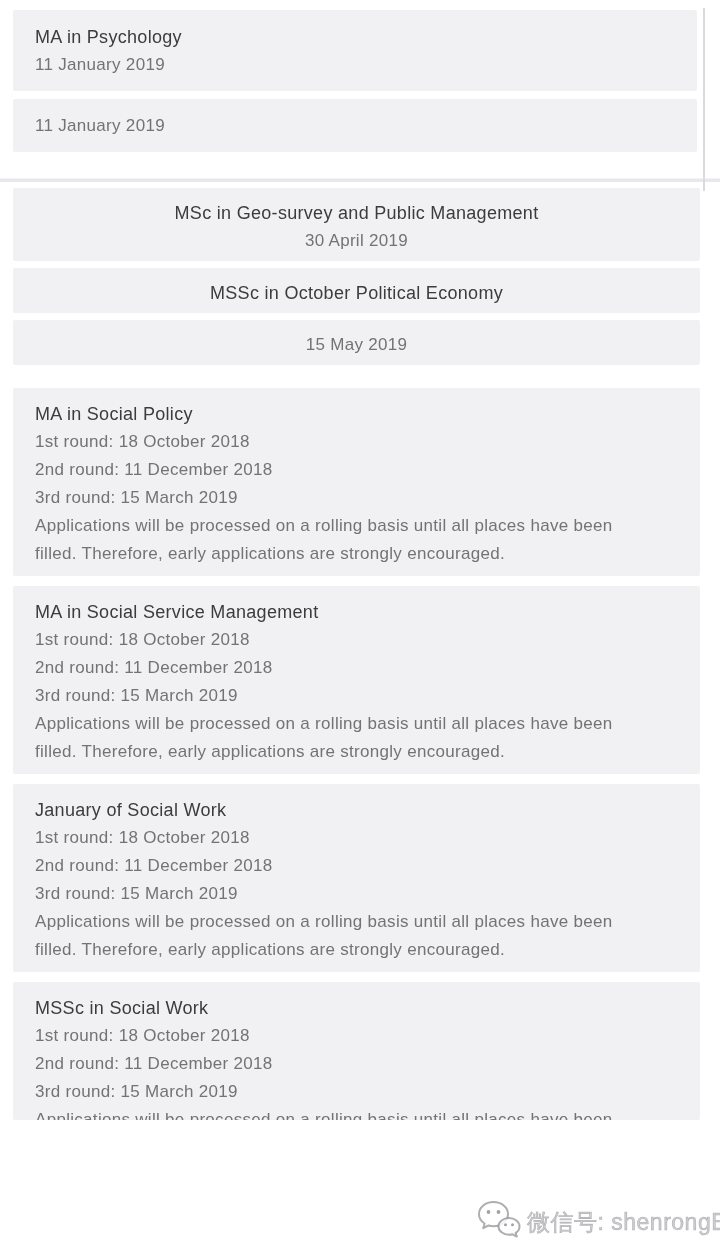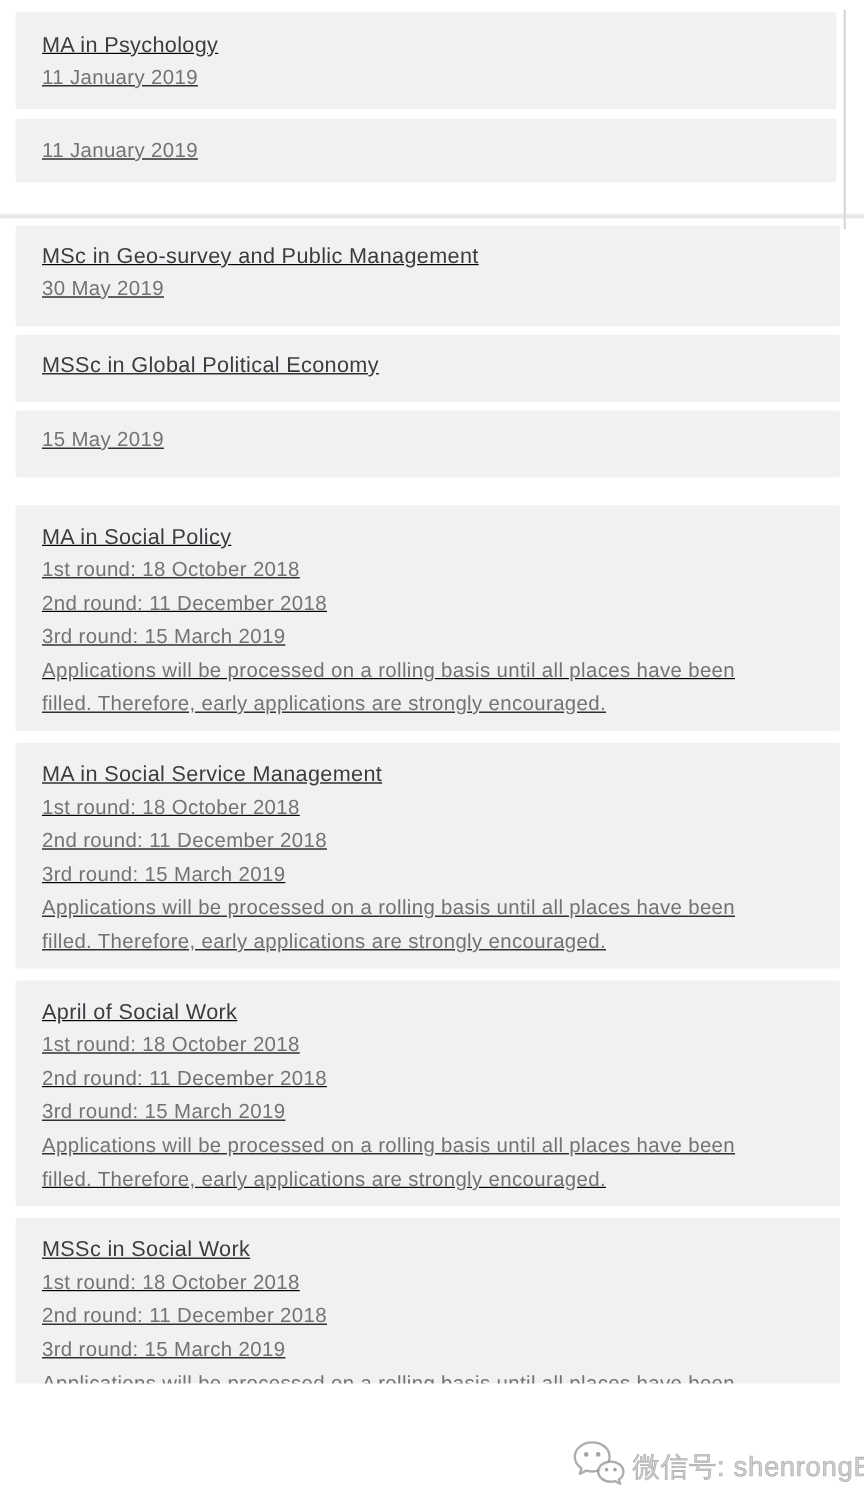--- a/index.html
+++ b/index.html
@@ -18,38 +18,37 @@
     overflow: hidden;
   }
   .top-spacer { height: 10px; }
 
   .card {
     background: #f1f1f4;
     border-radius: 2px;
     margin: 0 20px 8px 13px;
     padding: 13px 22px 12px 22px;
     letter-spacing: 0.3px;
-    text-decoration: underline;
   }
   .sec1 .card { margin-right: 23px; }
 
   .card-title {
     font-size: 18px;
     line-height: 28px;
     color: #3c3c3e;
     font-weight: 500;
   }
   .card-line {
     font-size: 17px;
     line-height: 28px;
     color: #737373;
   }
   .note { max-width: 620px; }
 
-  .sec2 .card { padding: 11px 22px 17px 22px; margin-bottom: 7px; }
+  .sec2 .card { padding: 11px 22px 6px 22px; margin-bottom: 7px; text-align: center; }
   .sec3 .card { padding: 12px 22px 8px 22px; margin-bottom: 10px; }
   .sec3 { margin-top: 23px; }
 
   .card-clipped {
     height: 138px;
     overflow: hidden;
     box-sizing: border-box;
     margin-bottom: 0;
   }
 
@@ -104,24 +103,24 @@
     </div>
   </div>
 
   <div class="scroll-track"></div>
 
   <div class="section-divider"></div>
 
   <div class="sec2">
     <div class="card">
       <div class="card-title">MSc in Geo-survey and Public Management</div>
-      <div class="card-line">30 May 2019</div>
+      <div class="card-line">30 April 2019</div>
     </div>
     <div class="card">
-      <div class="card-title">MSSc in Global Political Economy</div>
+      <div class="card-title">MSSc in October Political Economy</div>
     </div>
     <div class="card">
       <div class="card-line">15 May 2019</div>
     </div>
   </div>
 
   <div class="sec3">
     <div class="card">
       <div class="card-title">MA in Social Policy</div>
       <div class="card-line">1st round: 18 October 2018</div>
@@ -130,21 +129,21 @@
       <div class="card-line note">Applications will be processed on a rolling basis until all places have been filled. Therefore, early applications are strongly encouraged.</div>
     </div>
     <div class="card">
       <div class="card-title">MA in Social Service Management</div>
       <div class="card-line">1st round: 18 October 2018</div>
       <div class="card-line">2nd round: 11 December 2018</div>
       <div class="card-line">3rd round: 15 March 2019</div>
       <div class="card-line note">Applications will be processed on a rolling basis until all places have been filled. Therefore, early applications are strongly encouraged.</div>
     </div>
     <div class="card">
-      <div class="card-title">April of Social Work</div>
+      <div class="card-title">January of Social Work</div>
       <div class="card-line">1st round: 18 October 2018</div>
       <div class="card-line">2nd round: 11 December 2018</div>
       <div class="card-line">3rd round: 15 March 2019</div>
       <div class="card-line note">Applications will be processed on a rolling basis until all places have been filled. Therefore, early applications are strongly encouraged.</div>
     </div>
     <div class="card card-clipped">
       <div class="card-title">MSSc in Social Work</div>
       <div class="card-line">1st round: 18 October 2018</div>
       <div class="card-line">2nd round: 11 December 2018</div>
       <div class="card-line">3rd round: 15 March 2019</div>

